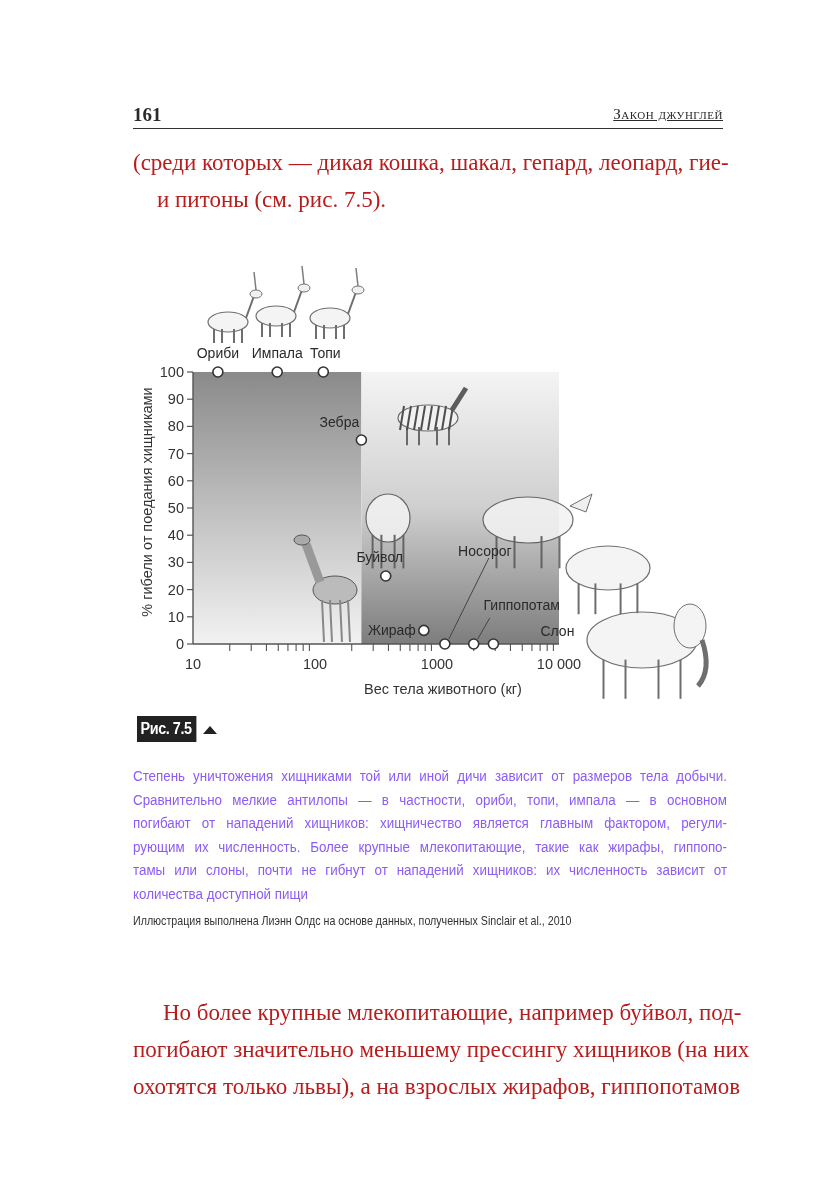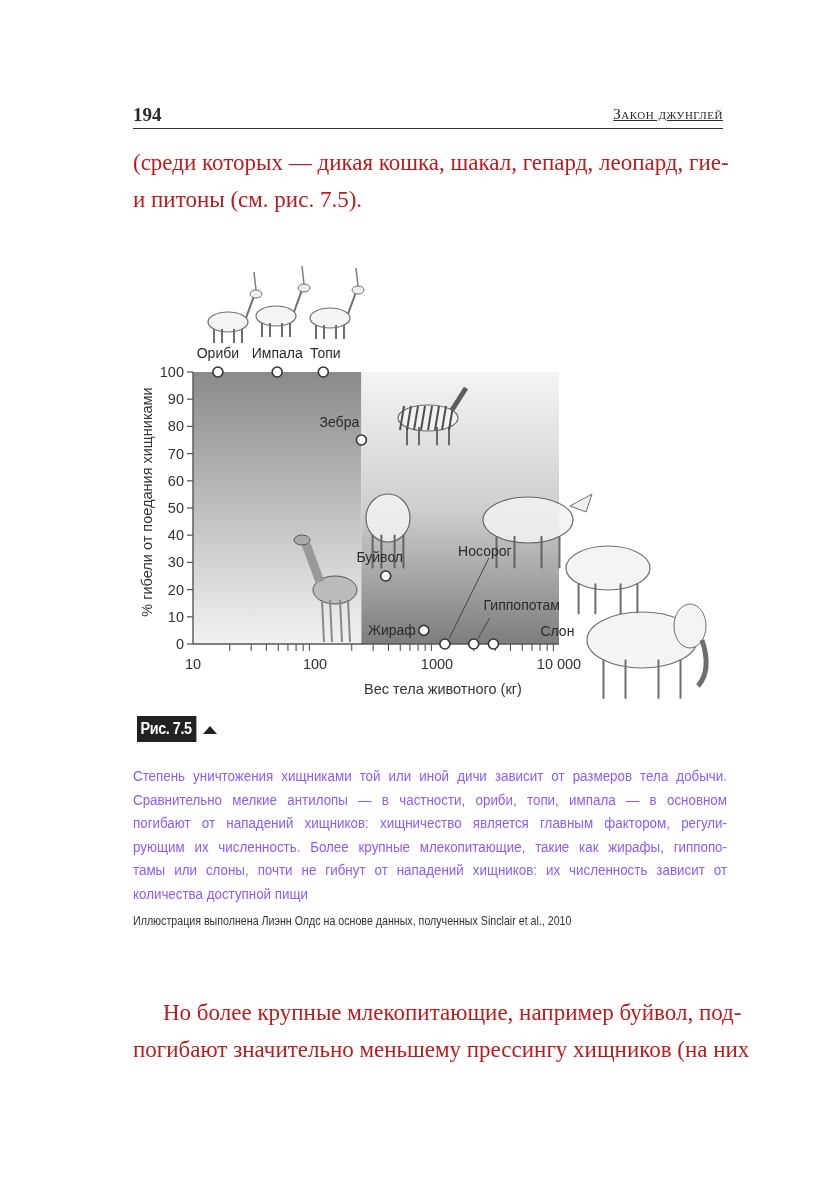--- a/index.html
+++ b/index.html
@@ -6,39 +6,39 @@
   body { width: 819px; height: 1200px; position: relative; overflow: hidden; color: #2a2a2a; }
   .serif { font-family: "Liberation Serif", "DejaVu Serif", serif; }
   .sans { font-family: "Liberation Sans", "DejaVu Sans", sans-serif; }
 
   .running-head { position: absolute; left: 133px; top: 104px; width: 590px; height: 24px; border-bottom: 1.5px solid #333; }
   .page-number { position: absolute; left: 0; top: 0; font-weight: bold; font-size: 19px; }
   .running-title { position: absolute; right: 0; top: 2px; font-size: 15px; font-variant: small-caps; letter-spacing: 0.5px; text-decoration: underline; }
 
   .body-text { position: absolute; left: 133px; width: 590px; font-size: 23px; line-height: 37px; text-align: justify; color: #b91c1c; }
   .body-text .line { display: block; white-space: nowrap; text-align-last: justify; }
-  .body-text .line.last { text-align-last: left; }
+  .body-text .line.last { text-align-last: left; margin-left: 24px; }
 
   .figure { position: absolute; left: 130px; top: 260px; width: 600px; height: 440px; }
   .figure svg { position: absolute; left: 0; top: 0; }
 
   .fig-label-row { position: absolute; left: 137px; top: 716px; height: 30px; }
   .fig-badge { display: inline-block; background: #222; color: #fff; font-weight: bold; font-size: 16px; padding: 4px 5px 4px 4px; font-family: "Liberation Sans", "DejaVu Sans", sans-serif; letter-spacing: -0.5px; transform: scaleX(0.9); transform-origin: left; }
   .fig-arrow { position: absolute; left: 66px; top: 10px; width: 0; height: 0; border-left: 7px solid transparent; border-right: 7px solid transparent; border-bottom: 8px solid #222; }
 
   .caption { position: absolute; left: 133px; top: 764px; width: 594px; font-size: 15.2px; line-height: 23.6px; color: #8b5cf6; }
   .caption .line { display: block; white-space: nowrap; text-align: justify; text-align-last: justify; transform: scaleX(0.88); transform-origin: left; width: 675px; }
   .caption .line.last { text-align-last: left; }
   .credit { position: absolute; left: 133px; top: 914px; font-size: 12.4px; color: #333; white-space: nowrap; transform: scaleX(0.86); transform-origin: left; }
 </style>
 </head>
 <body>
 
 <div class="running-head serif">
-  <span class="page-number">194</span>
+  <span class="page-number">161</span>
   <span class="running-title">Закон джунглей</span>
 </div>
 
 <div class="body-text serif" style="top:144px;">
   <span class="line">(среди которых — дикая кошка, шакал, гепард, леопард, гие-</span>
   <span class="line last">и питоны (см. рис. 7.5).</span>
 </div>
 
 <div class="figure">
   <svg id="chart-svg" width="600" height="440" viewBox="0 0 600 440" xmlns="http://www.w3.org/2000/svg">
@@ -241,13 +241,14 @@
   <span class="line">погибают от нападений хищников: хищничество является главным фактором, регули-</span>
   <span class="line">рующим их численность. Более крупные млекопитающие, такие как жирафы, гиппопо-</span>
   <span class="line">тамы или слоны, почти не гибнут от нападений хищников: их численность зависит от</span>
   <span class="line last">количества доступной пищи</span>
 </div>
 <div class="credit sans">Иллюстрация выполнена Лиэнн Олдс на основе данных, полученных Sinclair et al., 2010</div>
 
 <div class="body-text serif" style="top:960px;">
   <span class="line" style="text-indent:30px;margin-top:34px;">Но более крупные млекопитающие, например буйвол, под-</span>
   <span class="line">погибают значительно меньшему прессингу хищников (на них</span>
+  <span class="line">охотятся только львы), а на взрослых жирафов, гиппопотамов</span>
 </div>
 
 </body></html>

